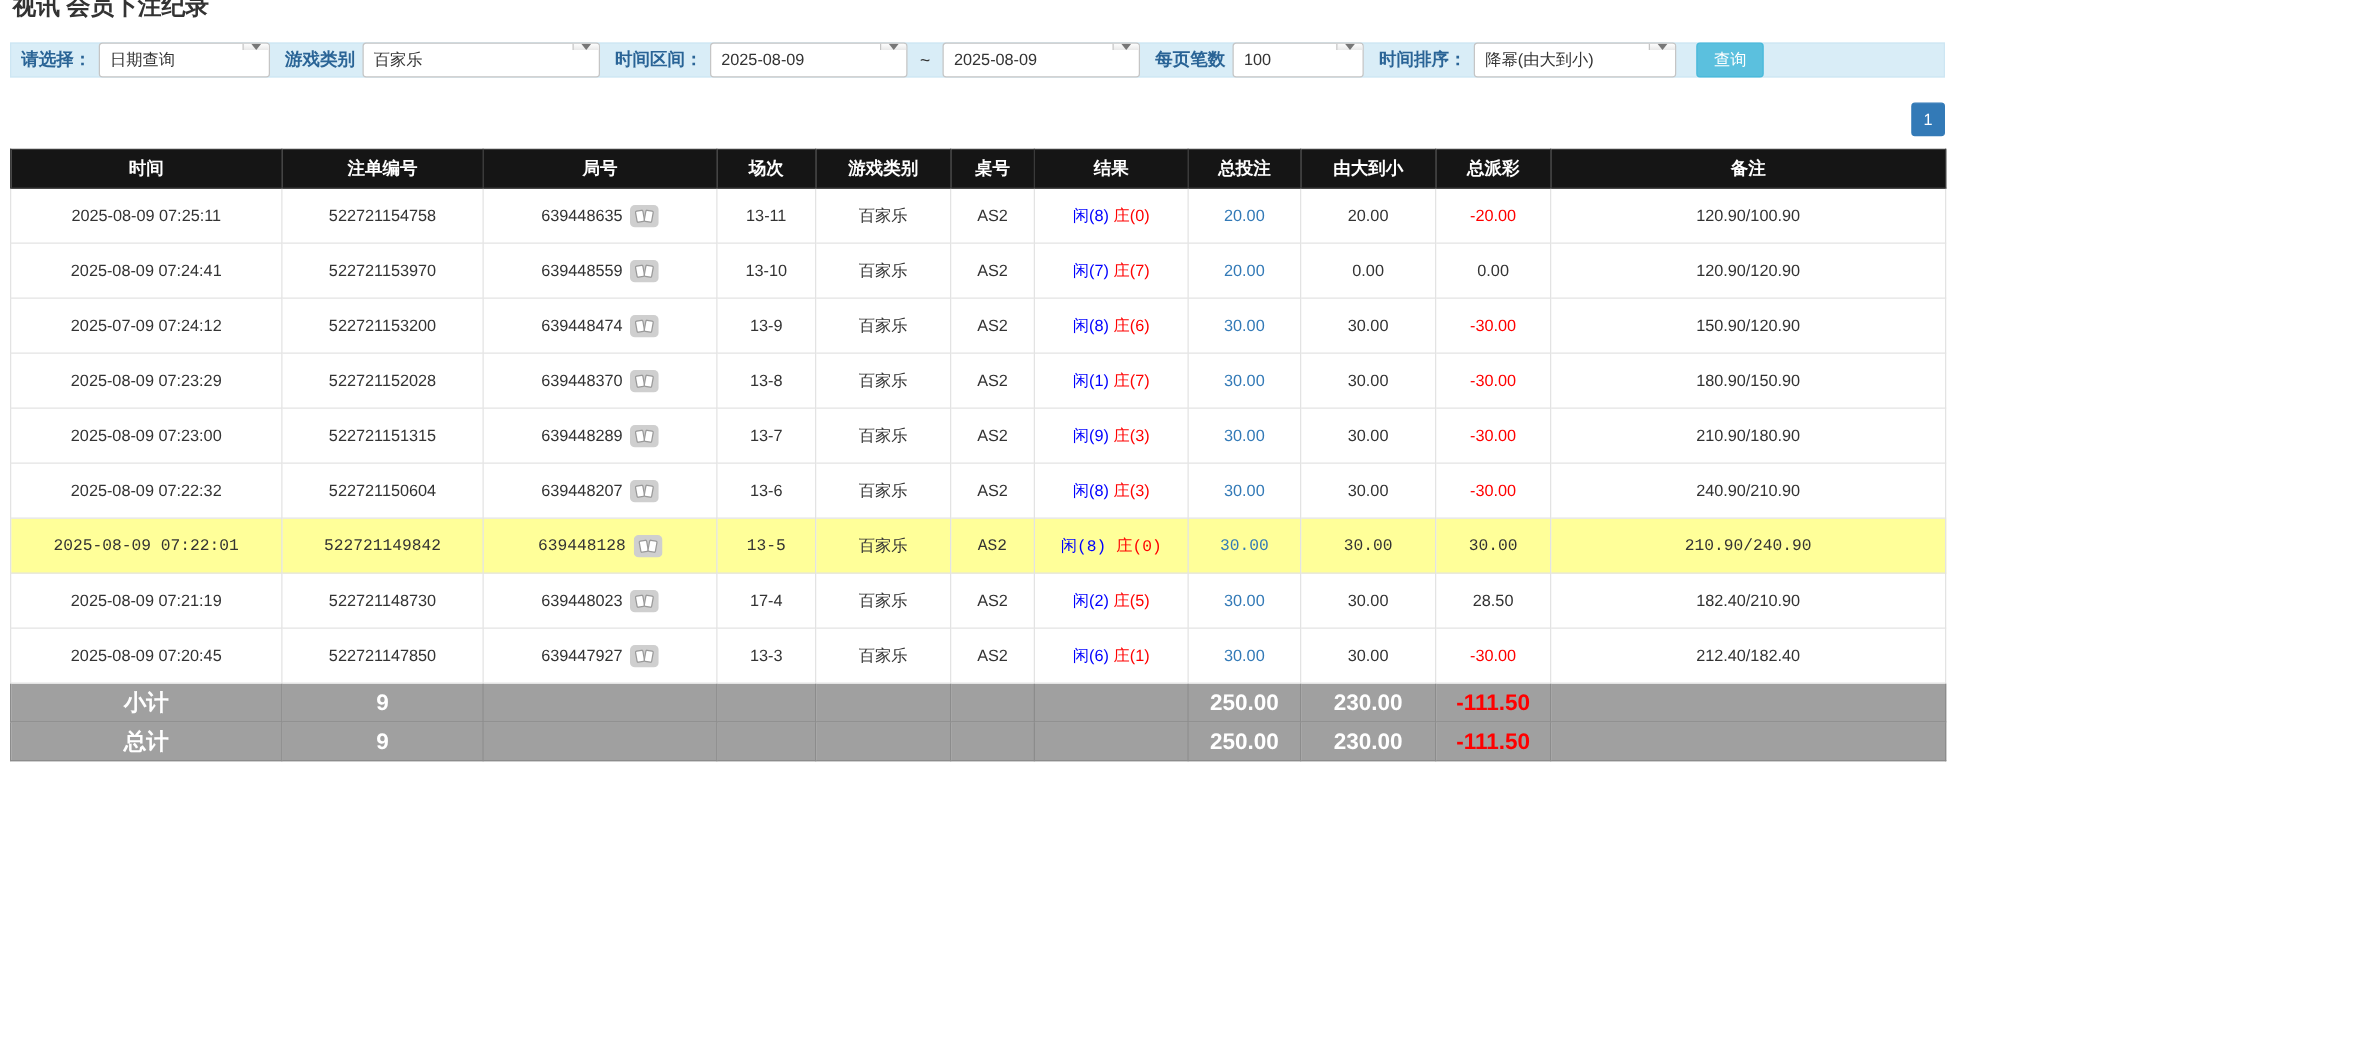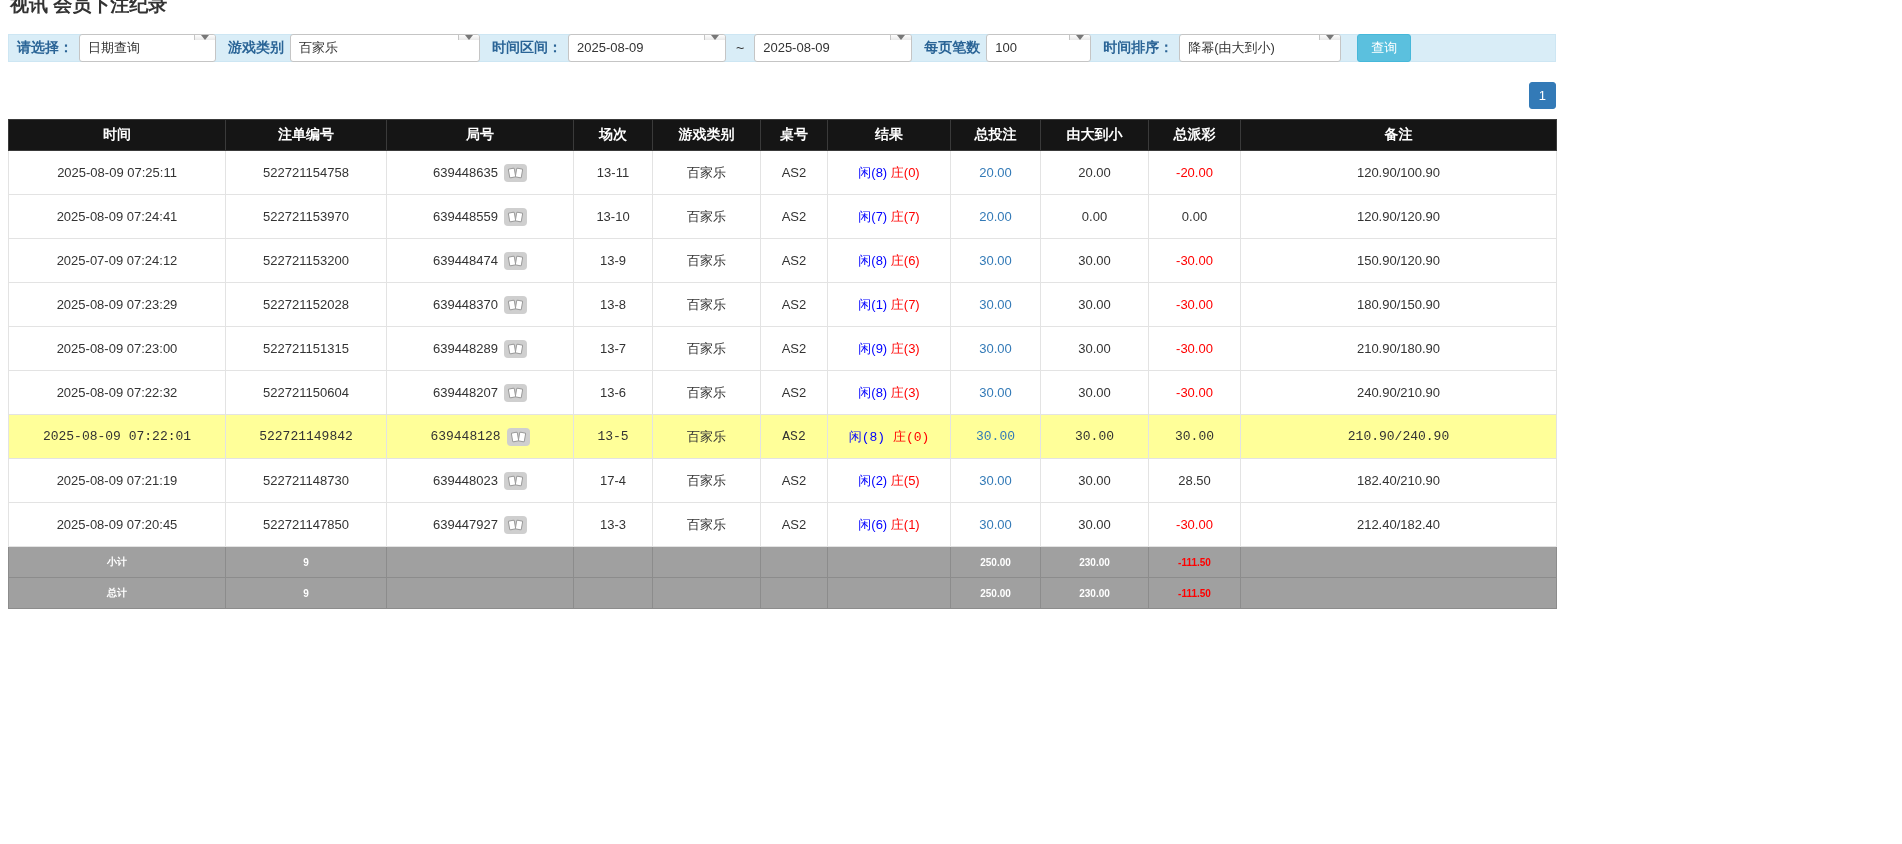--- a/index.html
+++ b/index.html
@@ -52,21 +52,21 @@
   table.grid{width:1548px;border-collapse:collapse;table-layout:fixed;text-align:center;font-size:13px;color:#333;}
   table.grid thead th{background:var(--header-bg);color:#fff;font-weight:bold;font-size:14px;height:31px;border:1px solid #3a3a3a;}
   table.grid tbody td{height:44px;border:1px solid #e3e3e3;background:#fff;vertical-align:middle;}
   table.grid tbody tr.highlight td{background:var(--highlight-yellow);font-family:Liberation Mono, monospace;}
   .bet-link{color:var(--link-blue);cursor:pointer;}
   .player{color:var(--player-blue);}
   .banker{color:var(--banker-red);}
   .neg{color:var(--negative-red);}
   .round-wrap{display:inline-flex;align-items:center;gap:6px;}
   .cards-icon{display:inline-flex;cursor:pointer;}
-  table.grid tfoot td{background:var(--footer-gray);color:#fff;height:31px;border:1px solid #8c8c8c;font-weight:bold;font-size:10px;}
+  table.grid tfoot td{background:var(--footer-gray);color:#fff;height:31px;border:1px solid #8c8c8c;font-weight:bold;font-size:18px;}
   table.grid tfoot td .neg{color:var(--negative-red);font-weight:bold;}
 </style>
 </head>
 <body>
 
 <div class="page">
   <div class="content">
 
     <div class="page-title">视讯 会员下注纪录</div>
 

